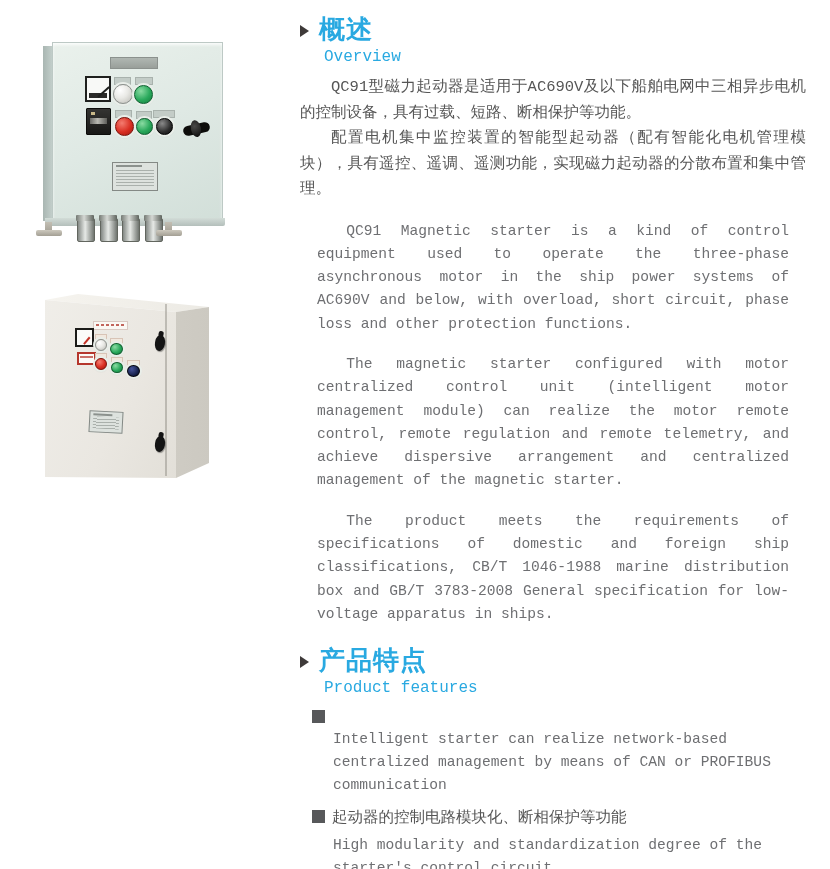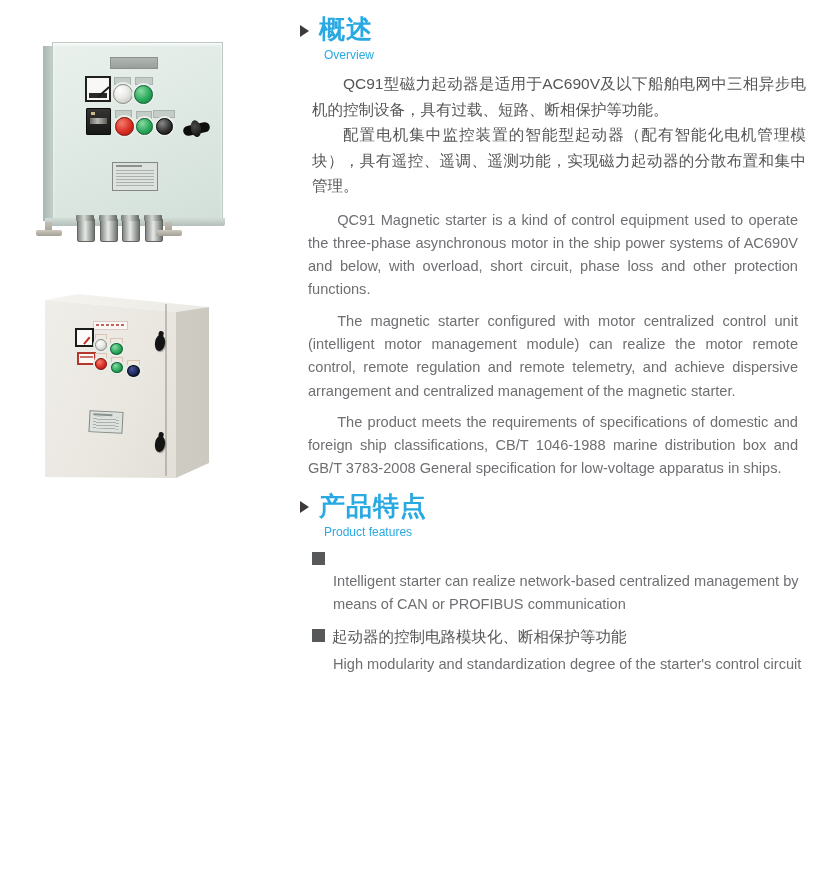--- a/index.html
+++ b/index.html
@@ -1,17 +1,17 @@
 <!DOCTYPE html>
 <html><head>
 <meta charset="utf-8">
 <style>
   html,body{margin:0;padding:0;background:#ffffff;}
   .page{position:relative;width:830px;height:869px;background:#ffffff;overflow:hidden;
-        font-family:Liberation Sans, sans-serif;}
+        font-family:Liberation Mono, monospace;}
 
   
   .left-col{position:absolute;left:0;top:0;width:290px;height:869px;}
 
   
   .cab1{position:absolute;left:43px;top:42px;width:190px;height:208px;}
   .cab1 .side{position:absolute;left:0;top:4px;width:11px;height:175px;
       background:linear-gradient(90deg,#a9b6b2,#c7d3cf);}
   .cab1 .body{position:absolute;left:9px;top:0;width:169px;height:176px;
       background:linear-gradient(155deg,#eaf1ec 0%,#dfe9e4 50%,#d2dfd9 100%);
@@ -85,26 +85,26 @@
       border-radius:46% 54% 50% 50%;transform:rotate(10deg);box-shadow:1px 1px 1px rgba(0,0,0,.35);}
   .latch::before{content:"";position:absolute;left:2px;top:-4px;width:5px;height:6px;
       background:#141414;border-radius:2px;}
 
   
   .right-col{position:absolute;left:300px;top:12px;width:506px;}
   .sec-head{display:flex;align-items:center;gap:10px;margin:0;}
   .tri{width:0;height:0;border-left:9px solid #3e3a39;border-top:6px solid transparent;
       border-bottom:6px solid transparent;margin-top:2px;}
   .sec-title{font-size:26px;font-weight:bold;color:#29a9e1;margin:0;letter-spacing:1px;}
-  .sec-sub{margin:1px 0 0 24px;font-size:12px;color:#29a9e1;}
-  .zh-block{margin-top:9px;margin-left:12px;}
+  .sec-sub{margin:1px 0 0 24px;font-size:16px;color:#29a9e1;}
+  .zh-block{margin-top:9px;}
   .zh-block p{margin:0;font-size:15.5px;line-height:25.5px;color:#565656;
       text-align:justify;text-indent:2em;}
   .en-block{margin-top:10px;}
-  .en-block p{margin:8px;font-size:14.6px;line-height:23.3px;color:#6e6f72;
+  .en-block p{margin:17px;font-size:14.6px;line-height:23.3px;color:#6e6f72;
       text-align:justify;text-indent:2em;}
   .features{}
   .feat-zh{display:flex;align-items:flex-start;gap:7px;margin:10px 0 0 12px;
       font-size:15.5px;line-height:22px;color:#565656;}
   .sq{flex:none;width:13px;height:13px;background:#57585a;margin-top:3px;}
   .feat-en{margin:5px 0 7px 33px;font-size:14.6px;line-height:23px;color:#6e6f72;text-align:left;}
 </style>
 </head>
 <body>
 

